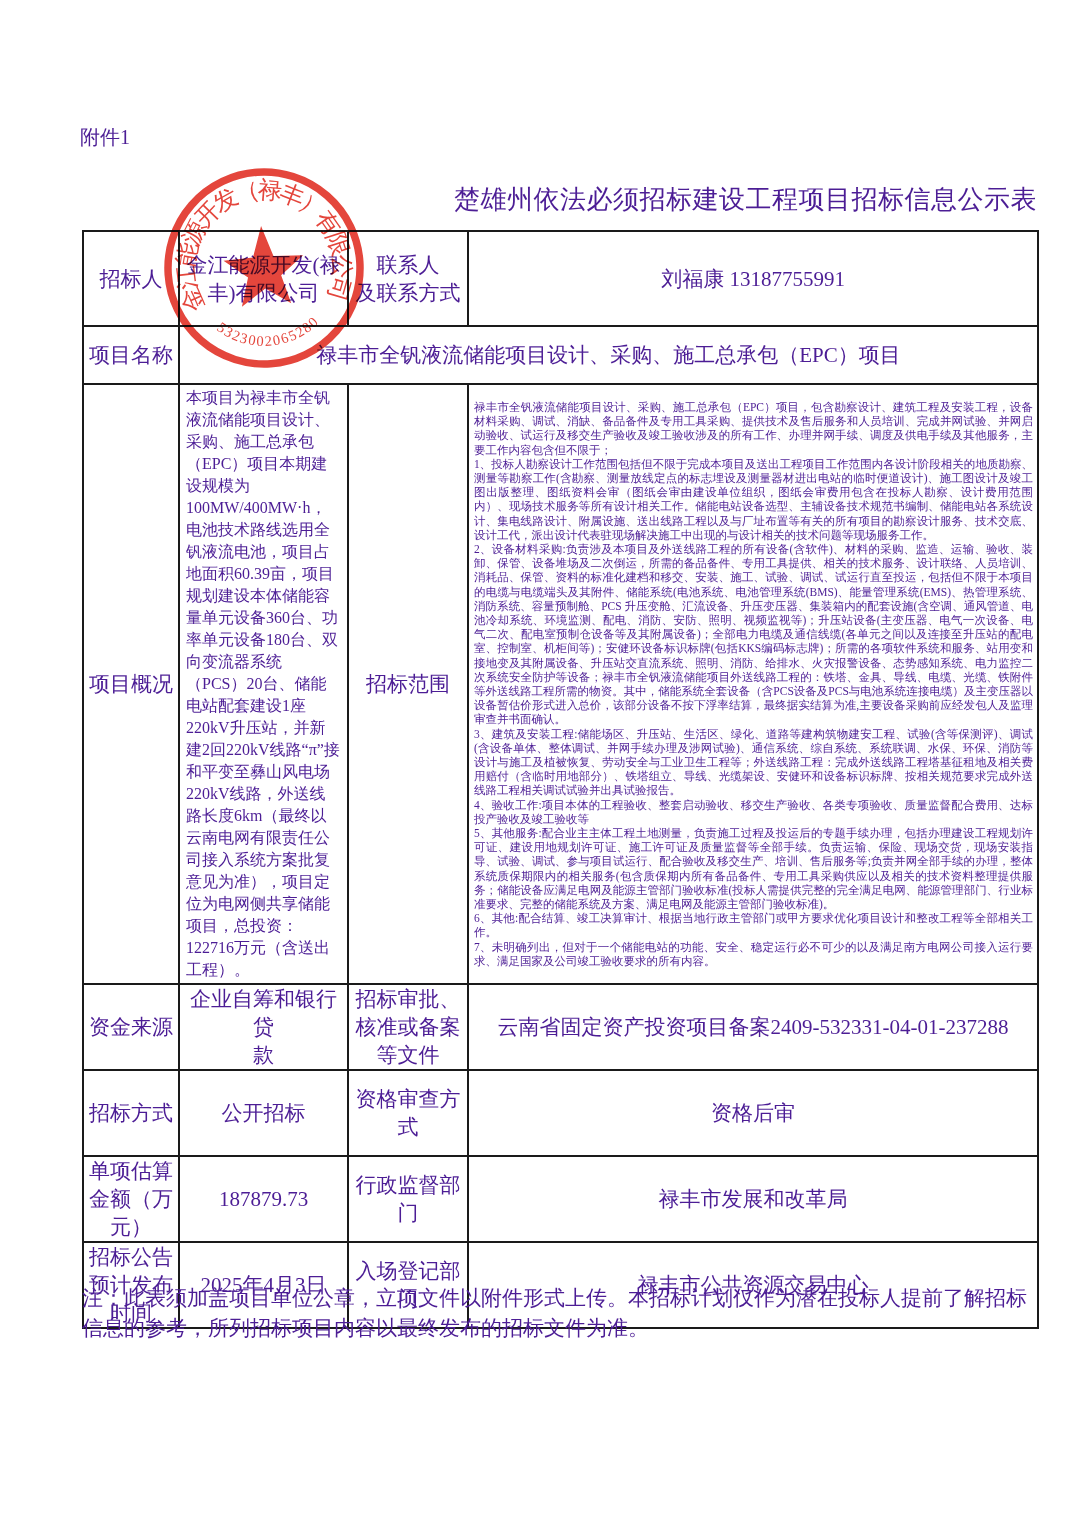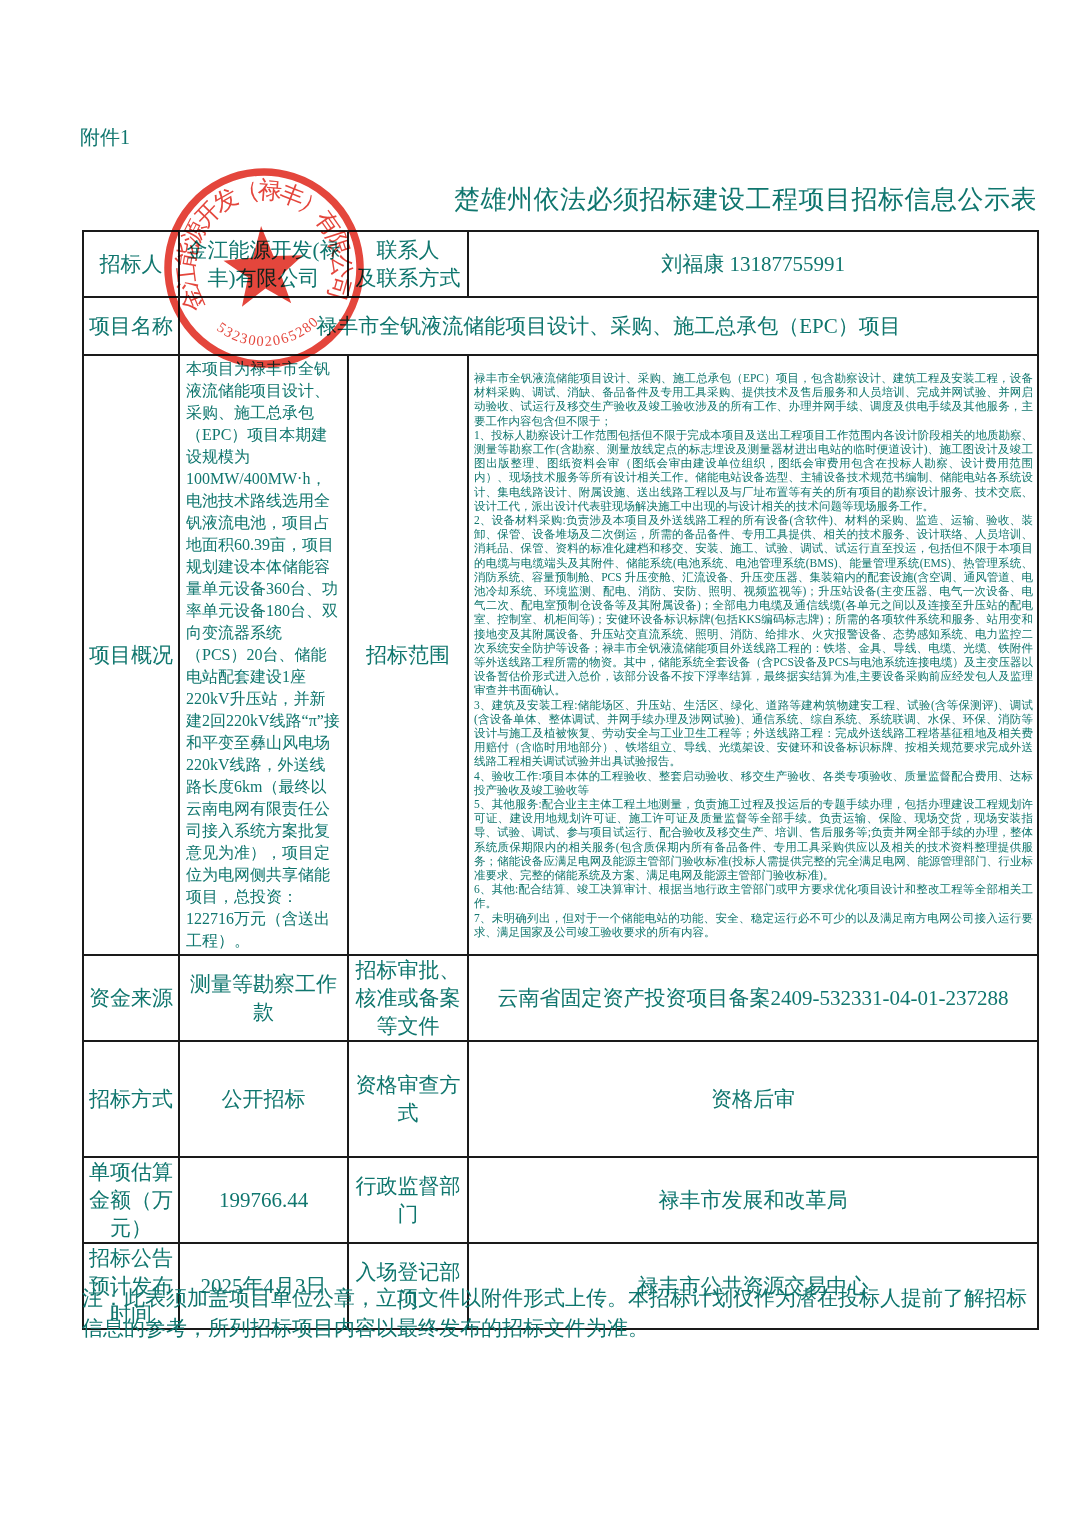--- a/index.html
+++ b/index.html
@@ -4,21 +4,21 @@
 <style>
   * { margin: 0; padding: 0; box-sizing: border-box; }
   html, body { background: #888; }
   .page {
     position: relative;
     width: 1080px;
     height: 1526px;
     margin: 0 auto;
     background: #ffffff;
     font-family: "Liberation Serif", "DejaVu Serif", serif;
-    color: #0f766e;
+    color: #4c1d95;
     overflow: hidden;
   }
   .attachment {
     position: absolute;
     left: 80px; top: 124px;
     font-size: 20px;
   }
   .doc-title {
     position: absolute;
     left: 82px; top: 182px;
@@ -97,21 +97,21 @@
   <div class="doc-title">楚雄州依法必须招标建设工程项目招标信息公示表</div>
 
   <table class="info-table">
     <colgroup>
       <col style="width:96px">
       <col style="width:169px">
       <col style="width:120px">
       <col style="width:570px">
     </colgroup>
     <tbody>
-      <tr style="height:66px">
+      <tr style="height:95px">
         <td class="cell-label">招标人</td>
         <td class="cell-value">金江能源开发(禄
 丰)有限公司</td>
         <td class="cell-label">联系人
 及联系方式</td>
         <td class="cell-value">刘福康  13187755991</td>
       </tr>
       <tr style="height:58px">
         <td class="cell-label">项目名称</td>
         <td class="cell-value" colspan="3">禄丰市全钒液流储能项目设计、采购、施工总承包（EPC）项目</td>
@@ -124,38 +124,38 @@
 1、投标人勘察设计工作范围包括但不限于完成本项目及送出工程项目工作范围内各设计阶段相关的地质勘察、测量等勘察工作(含勘察、测量放线定点的标志埋设及测量器材进出电站的临时便道设计)、施工图设计及竣工图出版整理、图纸资料会审（图纸会审由建设单位组织，图纸会审费用包含在投标人勘察、设计费用范围内）、现场技术服务等所有设计相关工作。储能电站设备选型、主辅设备技术规范书编制、储能电站各系统设计、集电线路设计、附属设施、送出线路工程以及与厂址布置等有关的所有项目的勘察设计服务、技术交底、设计工代，派出设计代表驻现场解决施工中出现的与设计相关的技术问题等现场服务工作。
 2、设备材料采购:负责涉及本项目及外送线路工程的所有设备(含软件)、材料的采购、监造、运输、验收、装卸、保管、设备堆场及二次倒运，所需的备品备件、专用工具提供、相关的技术服务、设计联络、人员培训、消耗品、保管、资料的标准化建档和移交、安装、施工、试验、调试、试运行直至投运，包括但不限于本项目的电缆与电缆端头及其附件、储能系统(电池系统、电池管理系统(BMS)、能量管理系统(EMS)、热管理系统、消防系统、容量预制舱、PCS 升压变舱、汇流设备、升压变压器、集装箱内的配套设施(含空调、通风管道、电池冷却系统、环境监测、配电、消防、安防、照明、视频监视等)；升压站设备(主变压器、电气一次设备、电气二次、配电室预制仓设备等及其附属设备)；全部电力电缆及通信线缆(各单元之间以及连接至升压站的配电室、控制室、机柜间等)；安健环设备标识标牌(包括KKS编码标志牌)；所需的各项软件系统和服务、站用变和接地变及其附属设备、升压站交直流系统、照明、消防、给排水、火灾报警设备、态势感知系统、电力监控二次系统安全防护等设备；禄丰市全钒液流储能项目外送线路工程的：铁塔、金具、导线、电缆、光缆、铁附件等外送线路工程所需的物资。其中，储能系统全套设备（含PCS设备及PCS与电池系统连接电缆）及主变压器以设备暂估价形式进入总价，该部分设备不按下浮率结算，最终据实结算为准,主要设备采购前应经发包人及监理审查并书面确认。
 3、建筑及安装工程:储能场区、升压站、生活区、绿化、道路等建构筑物建安工程、试验(含等保测评)、调试(含设备单体、整体调试、并网手续办理及涉网试验)、通信系统、综自系统、系统联调、水保、环保、消防等设计与施工及植被恢复、劳动安全与工业卫生工程等；外送线路工程：完成外送线路工程塔基征租地及相关费用赔付（含临时用地部分）、铁塔组立、导线、光缆架设、安健环和设备标识标牌、按相关规范要求完成外送线路工程相关调试试验并出具试验报告。
 4、验收工作:项目本体的工程验收、整套启动验收、移交生产验收、各类专项验收、质量监督配合费用、达标投产验收及竣工验收等
 5、其他服务:配合业主主体工程土地测量，负责施工过程及投运后的专题手续办理，包括办理建设工程规划许可证、建设用地规划许可证、施工许可证及质量监督等全部手续。负责运输、保险、现场交货，现场安装指导、试验、调试、参与项目试运行、配合验收及移交生产、培训、售后服务等;负责并网全部手续的办理，整体系统质保期限内的相关服务(包含质保期内所有备品备件、专用工具采购供应以及相关的技术资料整理提供服务；储能设备应满足电网及能源主管部门验收标准(投标人需提供完整的完全满足电网、能源管理部门、行业标准要求、完整的储能系统及方案、满足电网及能源主管部门验收标准)。
 6、其他:配合结算、竣工决算审计、根据当地行政主管部门或甲方要求优化项目设计和整改工程等全部相关工作。
 7、未明确列出，但对于一个储能电站的功能、安全、稳定运行必不可少的以及满足南方电网公司接入运行要求、满足国家及公司竣工验收要求的所有内容。</td>
       </tr>
       <tr style="height:84px">
         <td class="cell-label">资金来源</td>
-        <td class="cell-value">测量等勘察工作
+        <td class="cell-value">企业自筹和银行贷
 款</td>
         <td class="cell-label">招标审批、
 核准或备案
 等文件</td>
         <td class="cell-value">云南省固定资产投资项目备案2409-532331-04-01-237288</td>
       </tr>
-      <tr style="height:116px">
+      <tr style="height:86px">
         <td class="cell-label">招标方式</td>
         <td class="cell-value">公开招标</td>
         <td class="cell-label">资格审查方式</td>
         <td class="cell-value">资格后审</td>
       </tr>
       <tr style="height:86px">
         <td class="cell-label">单项估算
 金额（万
 元）</td>
-        <td class="cell-value">199766.44</td>
+        <td class="cell-value">187879.73</td>
         <td class="cell-label">行政监督部门</td>
         <td class="cell-value">禄丰市发展和改革局</td>
       </tr>
       <tr style="height:74px">
         <td class="cell-label">招标公告
 预计发布
 时间</td>
         <td class="cell-value">2025年4月3日</td>
         <td class="cell-label">入场登记部门</td>
         <td class="cell-value">禄丰市公共资源交易中心</td>

